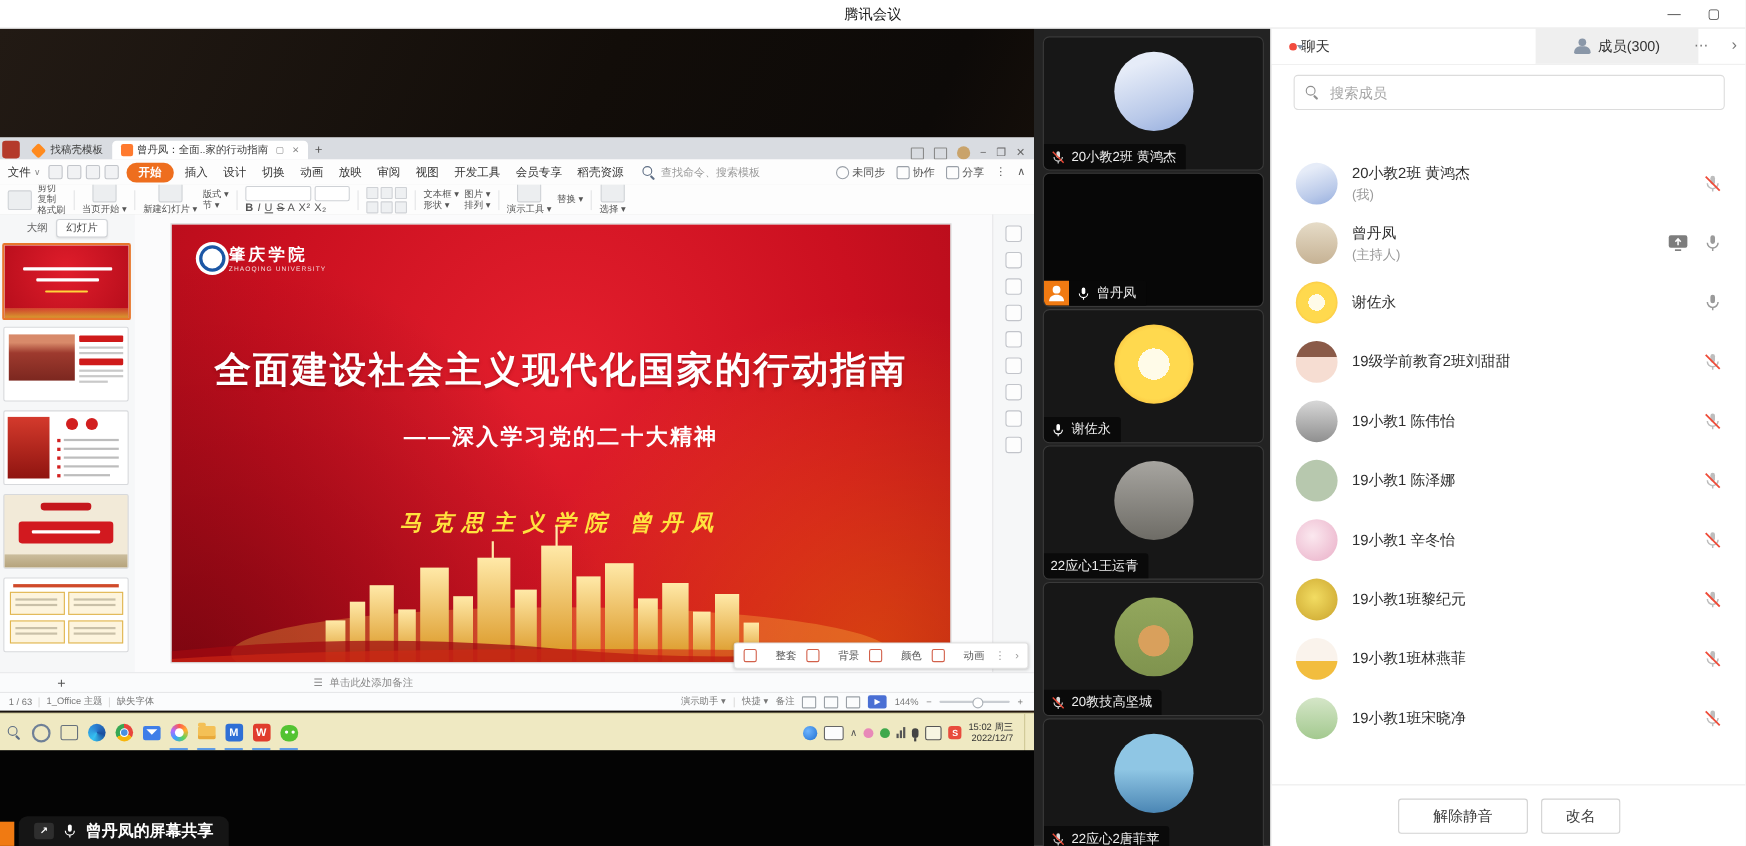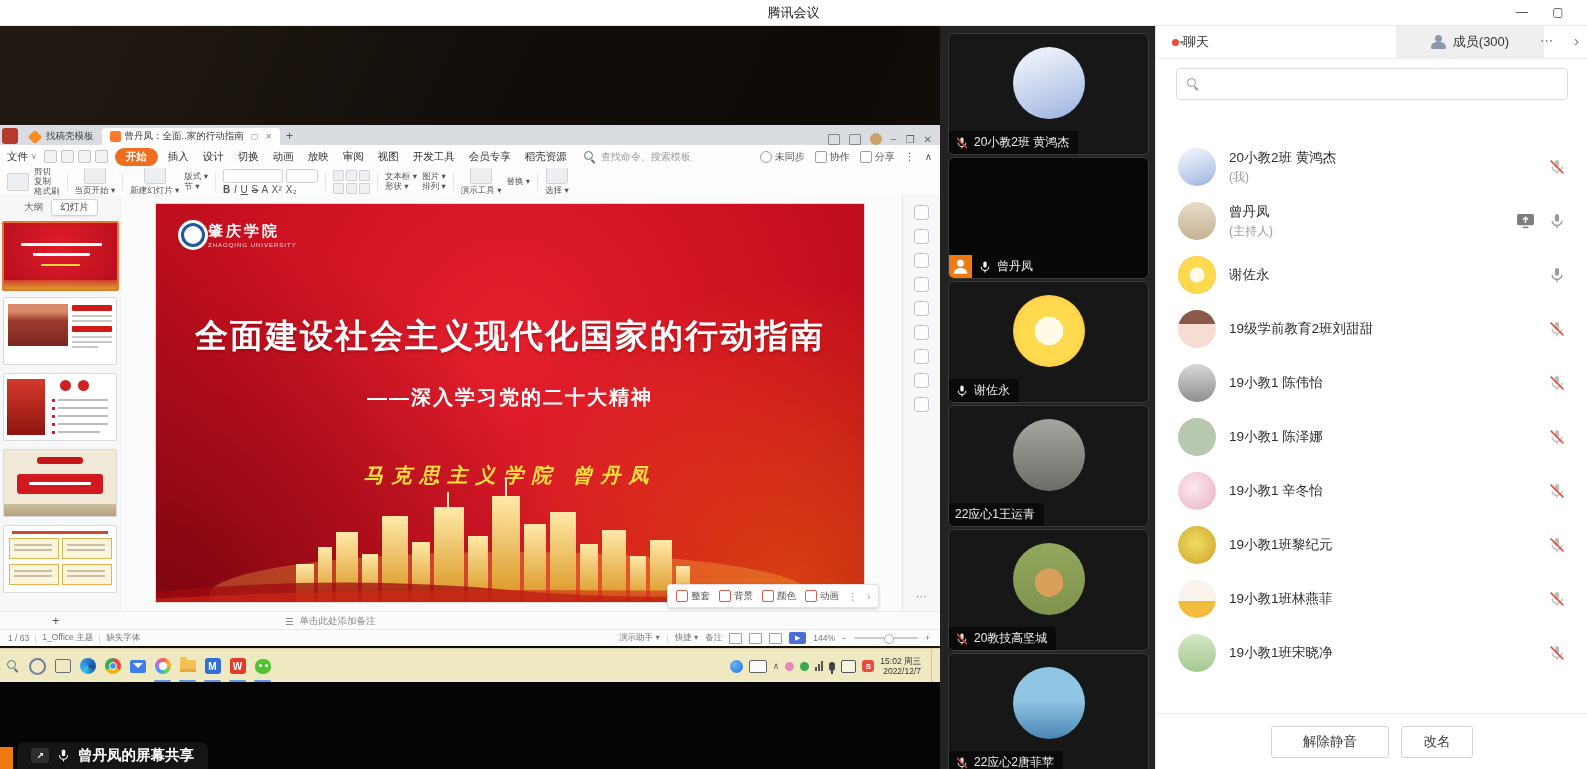--- a/index.html
+++ b/index.html
@@ -88,21 +88,21 @@
   .logo-c{width:30px;height:30px;border-radius:50%;background:#fff;display:flex;align-items:center;justify-content:center}
   .logo-c i{width:18px;height:18px;border:3px solid #1c57a5;border-radius:50%;display:block}
   .logo-cn{font-family:"Liberation Serif","DejaVu Serif",serif;font-size:15px;color:#fff;letter-spacing:3px;font-weight:bold}
   .logo-en{font-size:6px;color:#f2d9d9;letter-spacing:1px;margin-top:1px}
   .s-title{position:absolute;left:0;right:0;top:110px;text-align:center;color:#fff;font-size:33px;font-weight:900;letter-spacing:2px;text-shadow:0 2px 3px rgba(100,0,0,.35)}
   .s-sub{position:absolute;left:0;right:0;top:180px;text-align:center;color:#fff;font-size:20px;font-weight:800;letter-spacing:2px}
   .s-author{position:absolute;left:0;right:0;top:258px;text-align:center;color:#ffe23e;font-size:20px;font-weight:800;letter-spacing:8px;font-family:"Liberation Serif","DejaVu Serif",serif;font-style:italic}
   .skyline{position:absolute;left:0;bottom:0;width:708px;height:132px}
   .float-tb{position:absolute;left:545px;top:389px;height:22px;background:#fff;border:1px solid #e2e2e2;border-radius:3px;
             display:flex;align-items:center;gap:9px;padding:0 8px;box-shadow:0 1px 3px rgba(0,0,0,.18);z-index:5}
-  .ft-item{display:flex;align-items:center;gap:3px;font-size:9.5px;color:#555;white-space:nowrap}
+  .ft-item{display:flex;align-items:center;gap:17px;font-size:9.5px;color:#555;white-space:nowrap}
   .ft-ic{width:10px;height:10px;border:1px solid #d2604a;border-radius:2px}
   .ft-gl{color:#999;font-size:10px}
   .rtool{position:absolute;left:902px;top:0;width:38px;height:416px;background:#f6f7f8;border-left:1px solid #e6e7e9;
          display:flex;flex-direction:column;align-items:center;gap:9px;padding-top:10px;box-sizing:border-box}
   .rt-ic{width:13px;height:13px;border:1px solid #b9bcc2;border-radius:3px;background:#fff;opacity:.85}
   .rt-more{margin-top:auto;margin-bottom:8px;color:#888;font-size:11px}
   
   .notesrow{position:absolute;left:0;top:486px;width:940px;height:18px;background:#fafbfc;border-top:1px solid #e8e9eb}
   .plusbtn{position:absolute;left:52px;top:1px;font-size:13px;color:#555}
   .notes{position:absolute;left:285px;top:3px;display:flex;gap:6px;align-items:center;color:#8a8a8a;font-size:9.5px}
@@ -730,20 +730,21 @@
       <div class="ptab ptab-members">
         <span class="personic"></span>
         <span>成员(300)</span>
       </div>
       <span class="ph-more">⋯</span>
       <span class="ph-chev">›</span>
     </div>
 
     <div class="searchbox">
       <span class="mag"></span>
+      <input placeholder="搜索成员" style="">
     </div>
 
     <div class="mrow" style="top:115px">
       <span class="m-av av-hhj"></span>
       <span class="m-txt">
         <span class="m-name">20小教2班 黄鸿杰</span>
         <span class="m-sub">(我)</span>
       </span>
       <span class="m-ics">
         <svg class="mic" width="18" height="18" viewBox="0 0 24 24">

